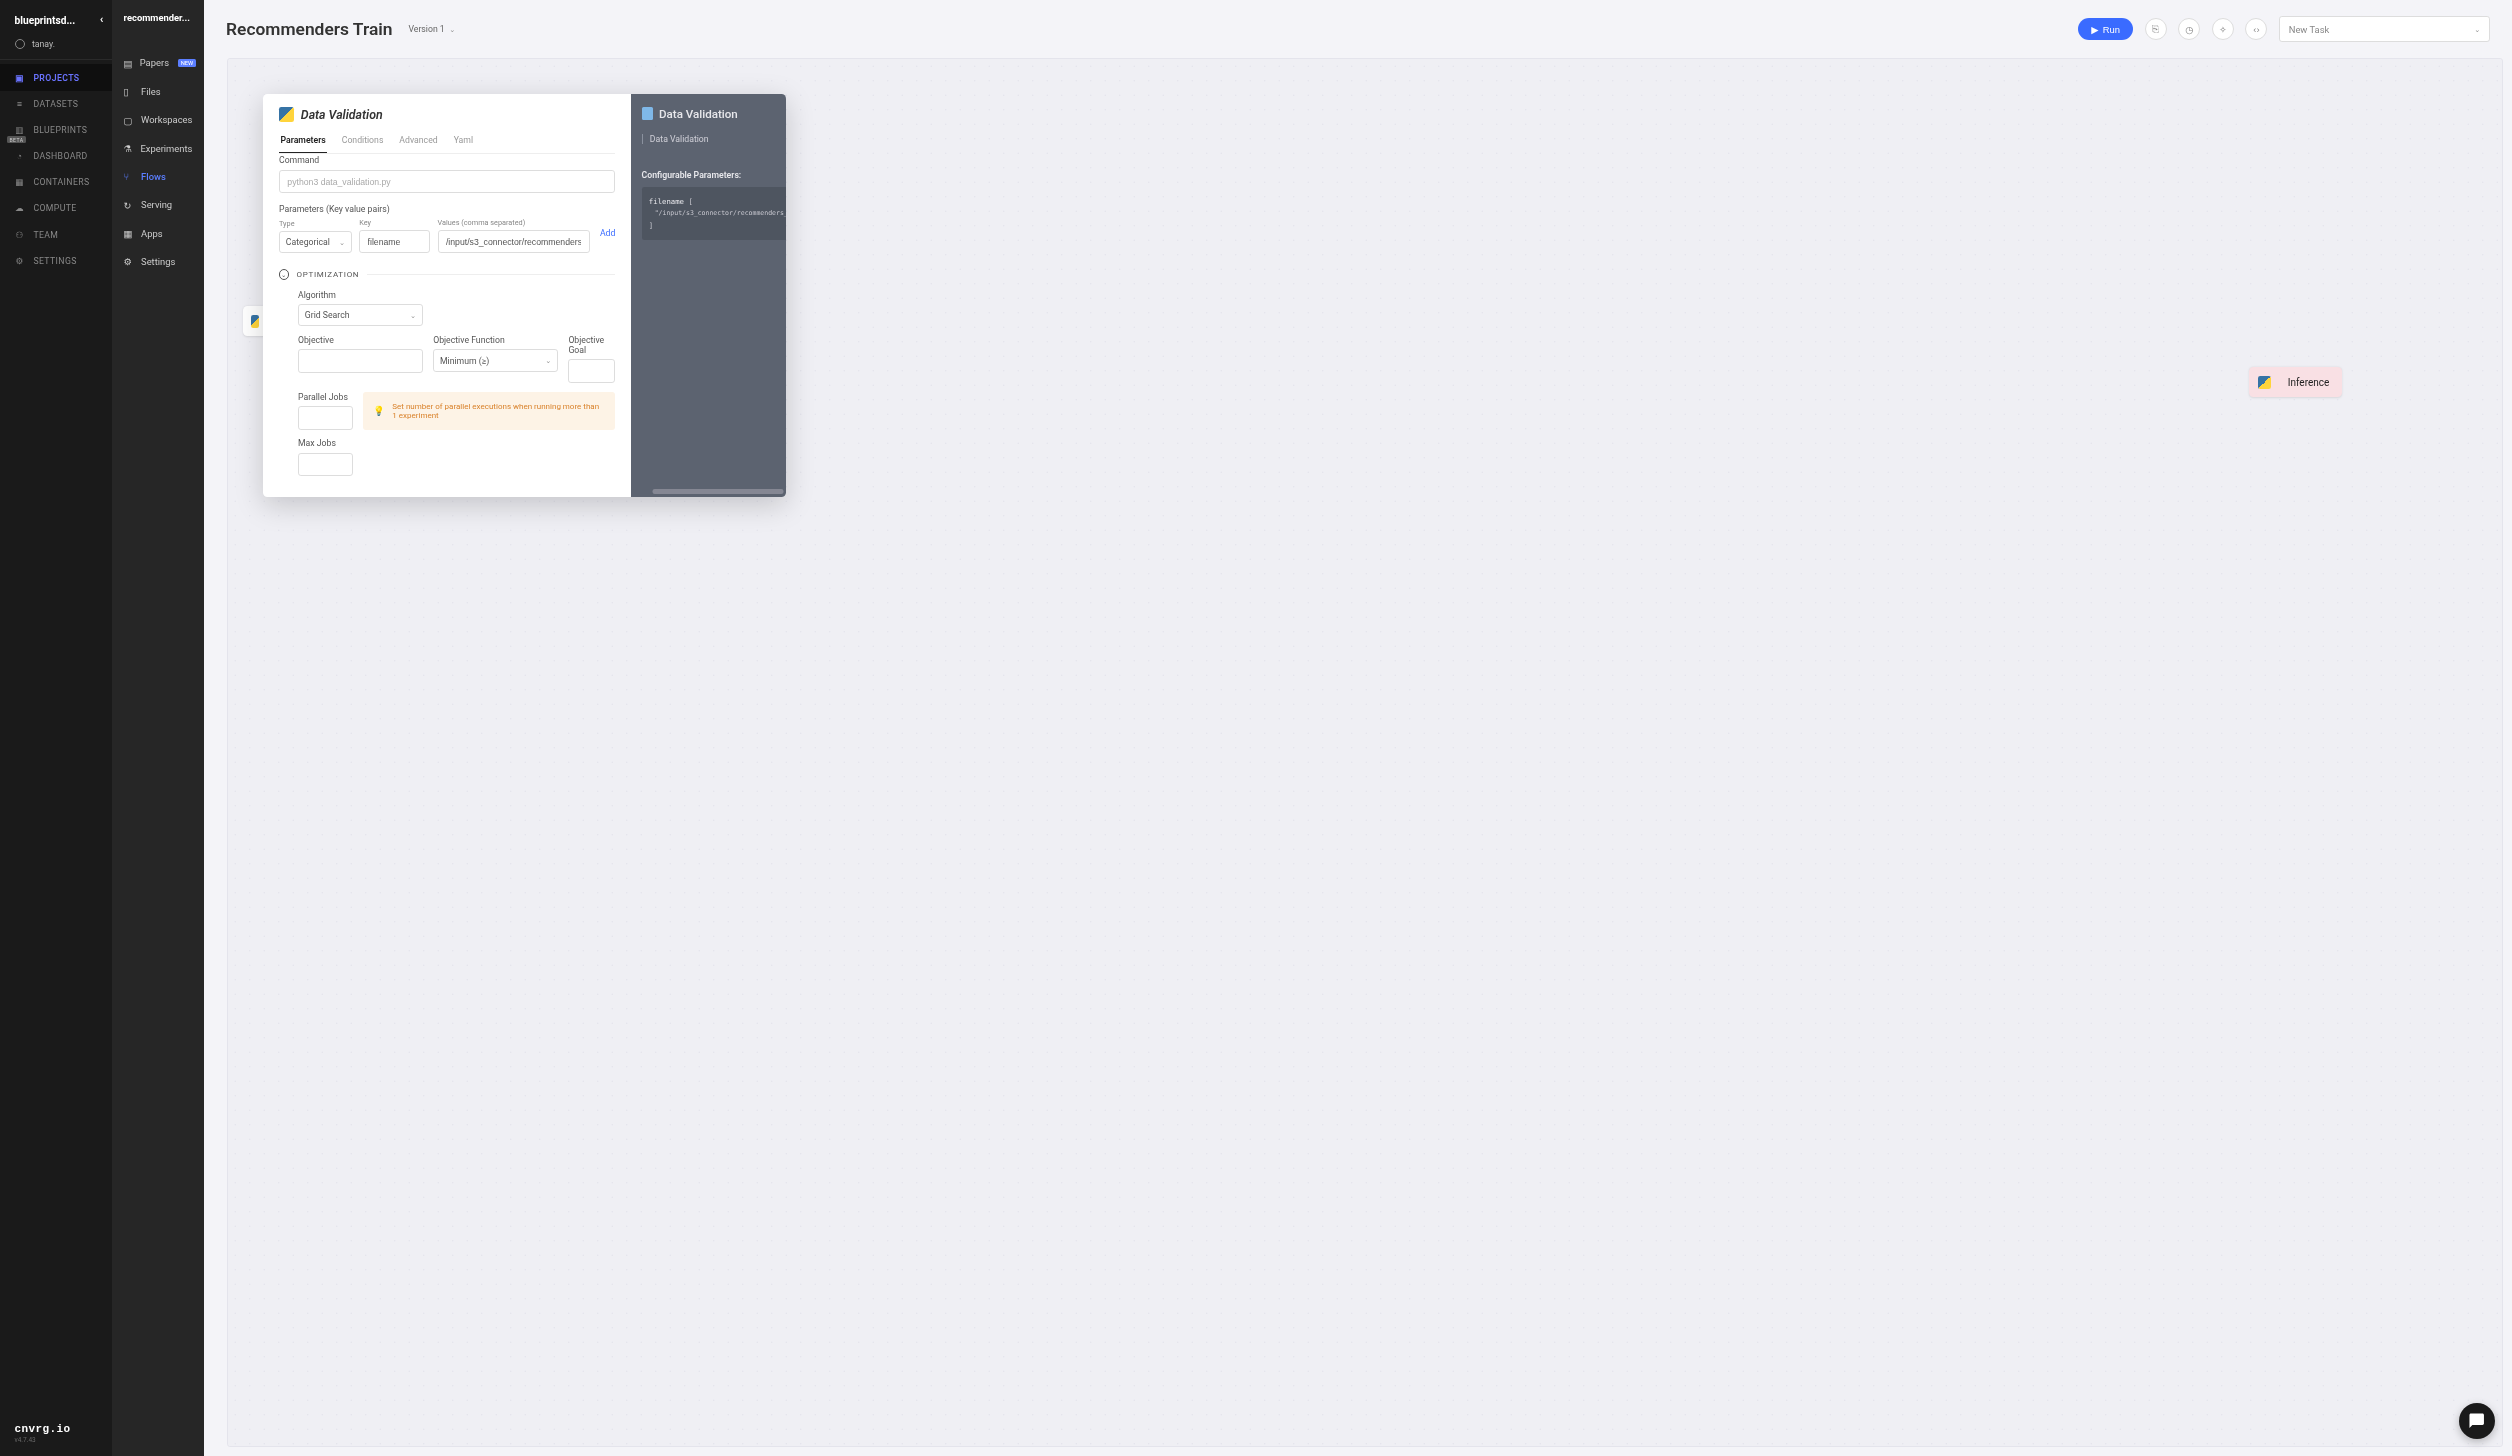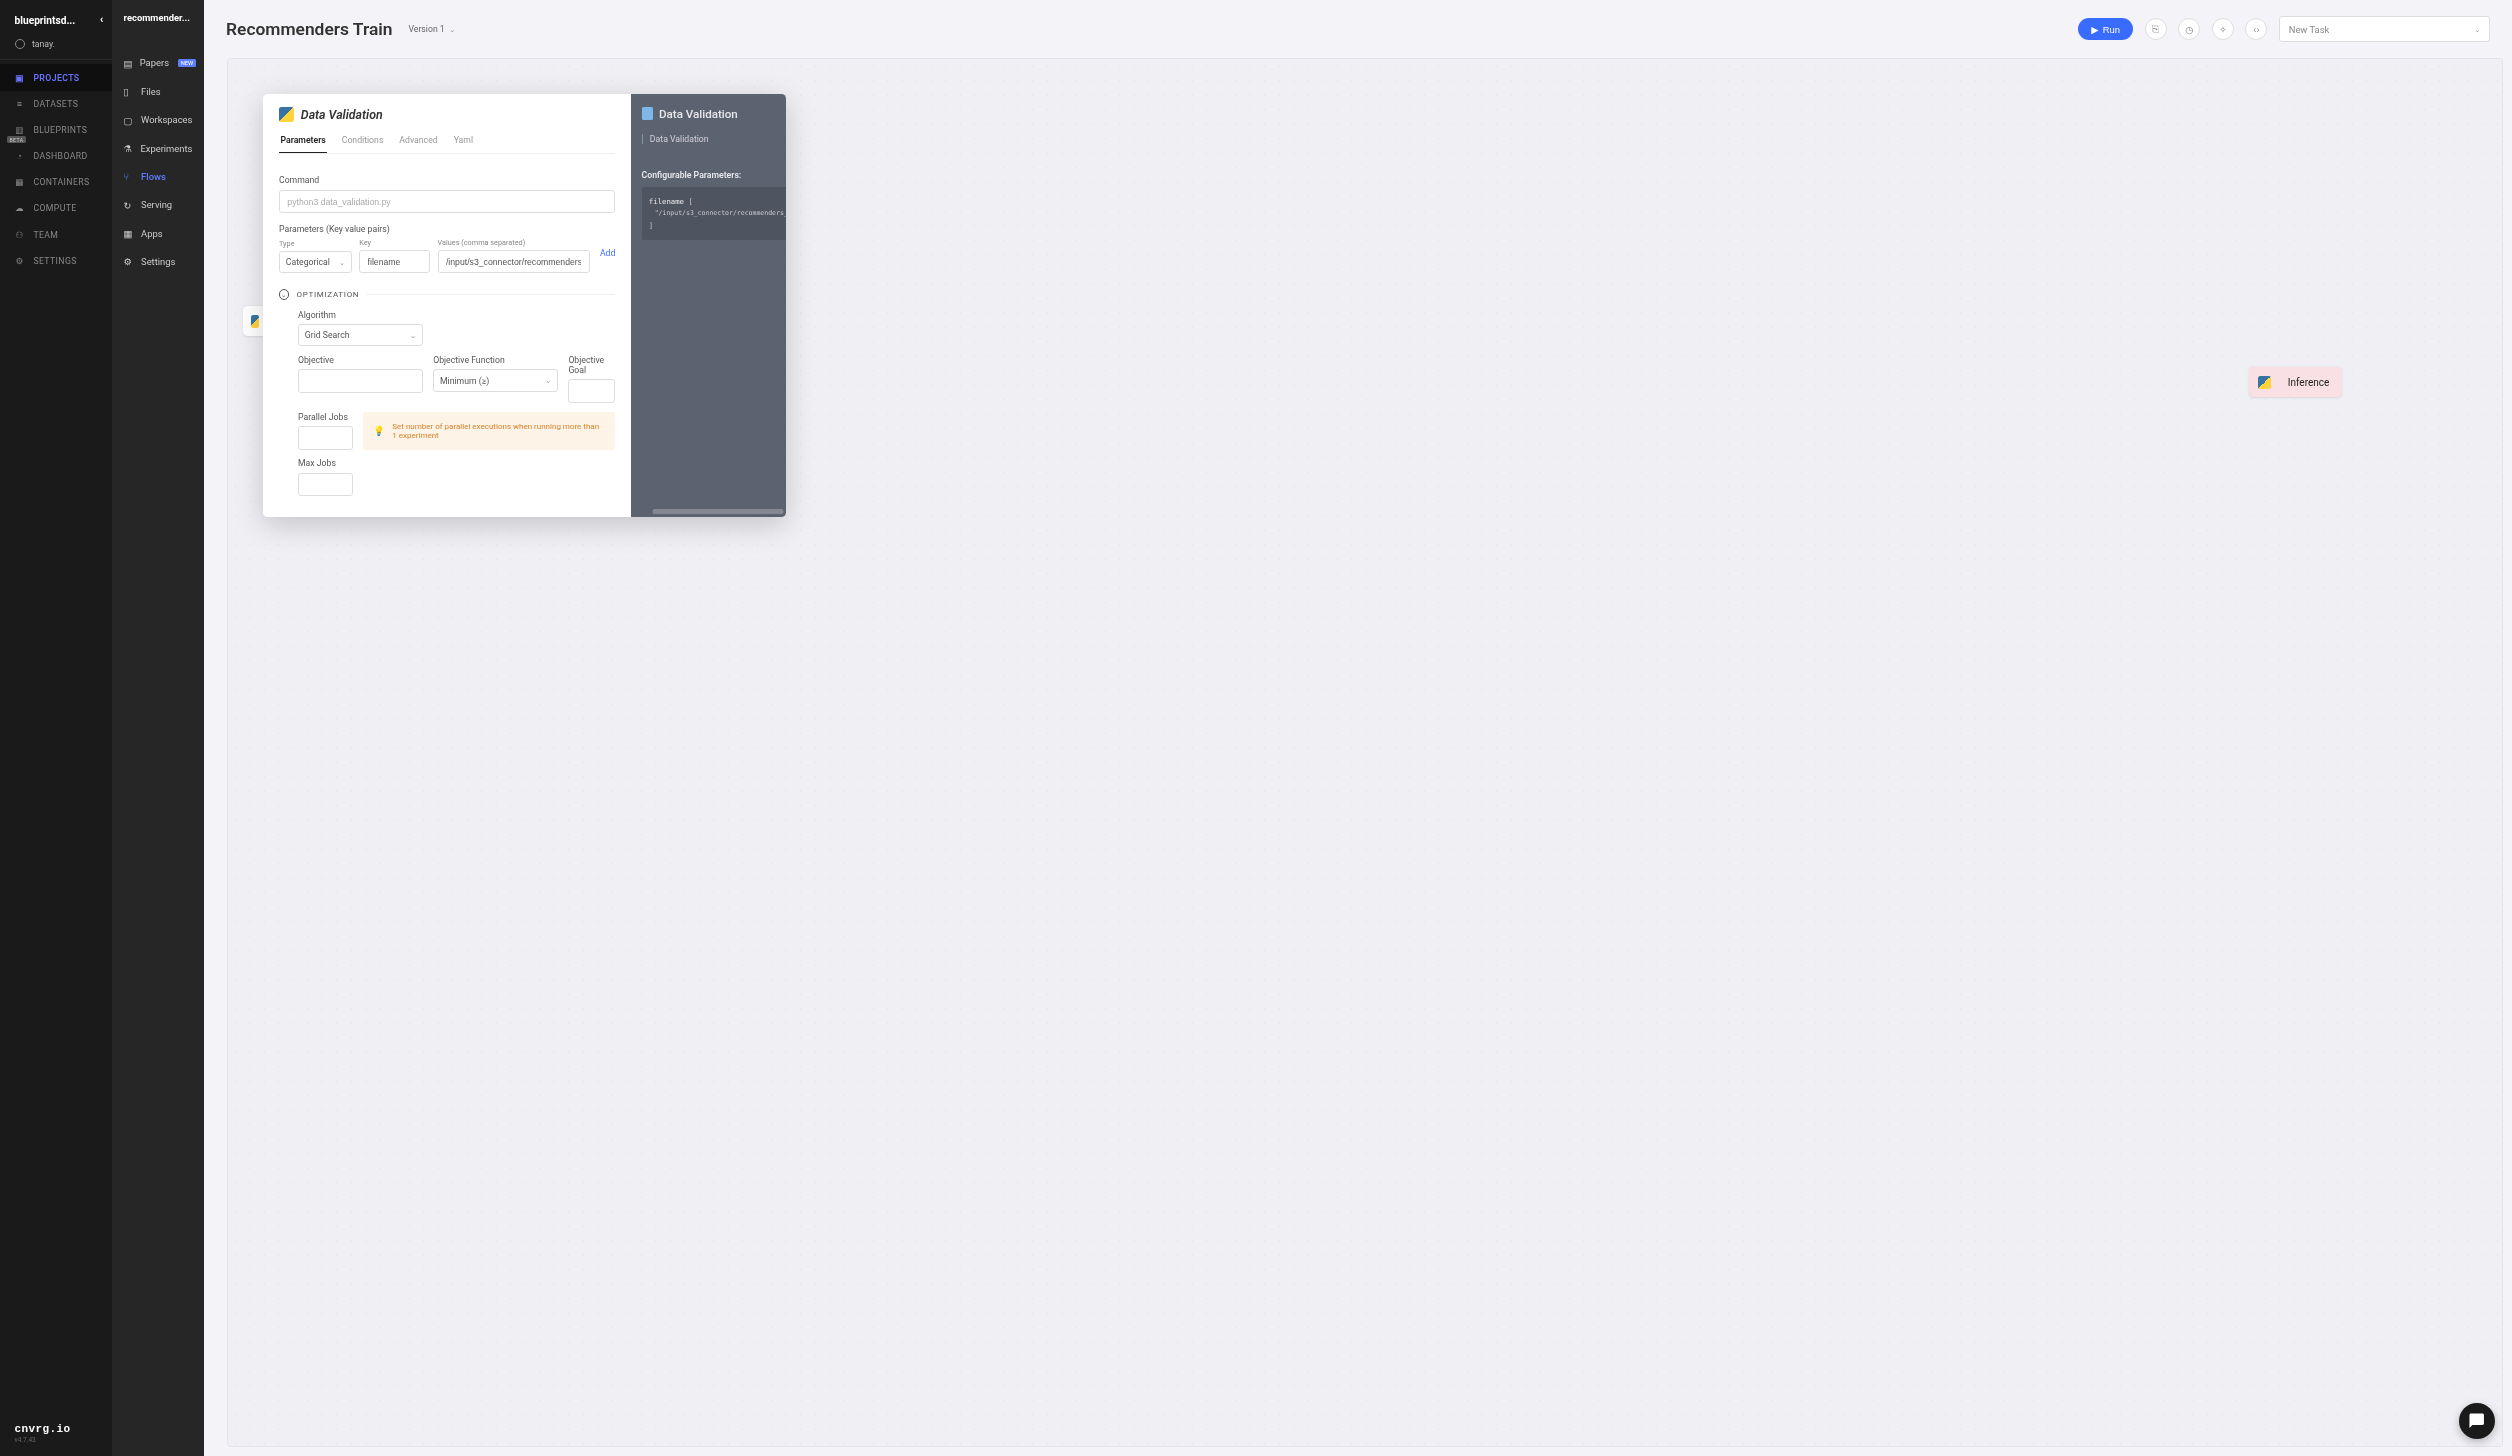--- a/index.html
+++ b/index.html
@@ -46,21 +46,21 @@
 .flow-node { position: absolute; background: #fff; border-radius: 4.4px; padding: 8.7px 13px 8.7px 8.7px; display: flex; align-items: center; gap: 17px; font-size: 10px; color: #222; box-shadow: 0 0.7px 2.2px rgba(0,0,0,0.1); }
 .flow-node .py-icon { width: 13px; height: 13px; border-radius: 2.2px; background: linear-gradient(135deg,#3673a5 50%,#ffd43b 50%); }
 .flow-node.inference { background: #f9e0e4; right: 160px; top: 308px; }
 .flow-node.left-node { left: 14.5px; top: 247px; width: 29px; }
 
 
 .modal { position: absolute; left: 35px; top: 35px; width: 523px; background: #fff; border-radius: 4.4px; box-shadow: 0 7.3px 29px rgba(0,0,0,0.18); display: flex; overflow: hidden; }
 .modal-left { flex: 1; padding: 13px 16px 11.6px 16px; display: flex; flex-direction: column; }
 .modal-title { display: flex; align-items: center; gap: 7.3px; font-size: 12.4px; font-weight: 600; font-style: italic; color: #333; margin-bottom: 8.7px; }
 .modal-title .py-icon { width: 14.5px; height: 14.5px; border-radius: 2.2px; background: linear-gradient(135deg,#3673a5 50%,#ffd43b 50%); }
-.modal-tabs { display: flex; gap: 13px; border-bottom: 0.7px solid #eee; margin-bottom: 21px; }
+.modal-tabs { display: flex; gap: 13px; border-bottom: 0.7px solid #eee; margin-bottom: 1px; }
 .modal-tab { padding: 4.4px 1.5px 7.3px 1.5px; font-size: 8.7px; color: #999; cursor: pointer; }
 .modal-tab.active { color: #222; font-weight: 600; border-bottom: 1.5px solid #222; }
 
 .field-label { font-size: 8.7px; color: #555; margin-bottom: 4.4px; }
 .text-input { width: 100%; border: 0.7px solid #ddd; border-radius: 2.9px; padding: 5.8px 7.3px; font-size: 8.7px; color: #555; }
 .text-input::placeholder { color: #aaa; }
 
 .params-section { margin-top: 10.2px; }
 .params-header { font-size: 8.7px; color: #555; margin-bottom: 4.4px; }
 .param-row { display: flex; gap: 7.3px; align-items: flex-end; }

